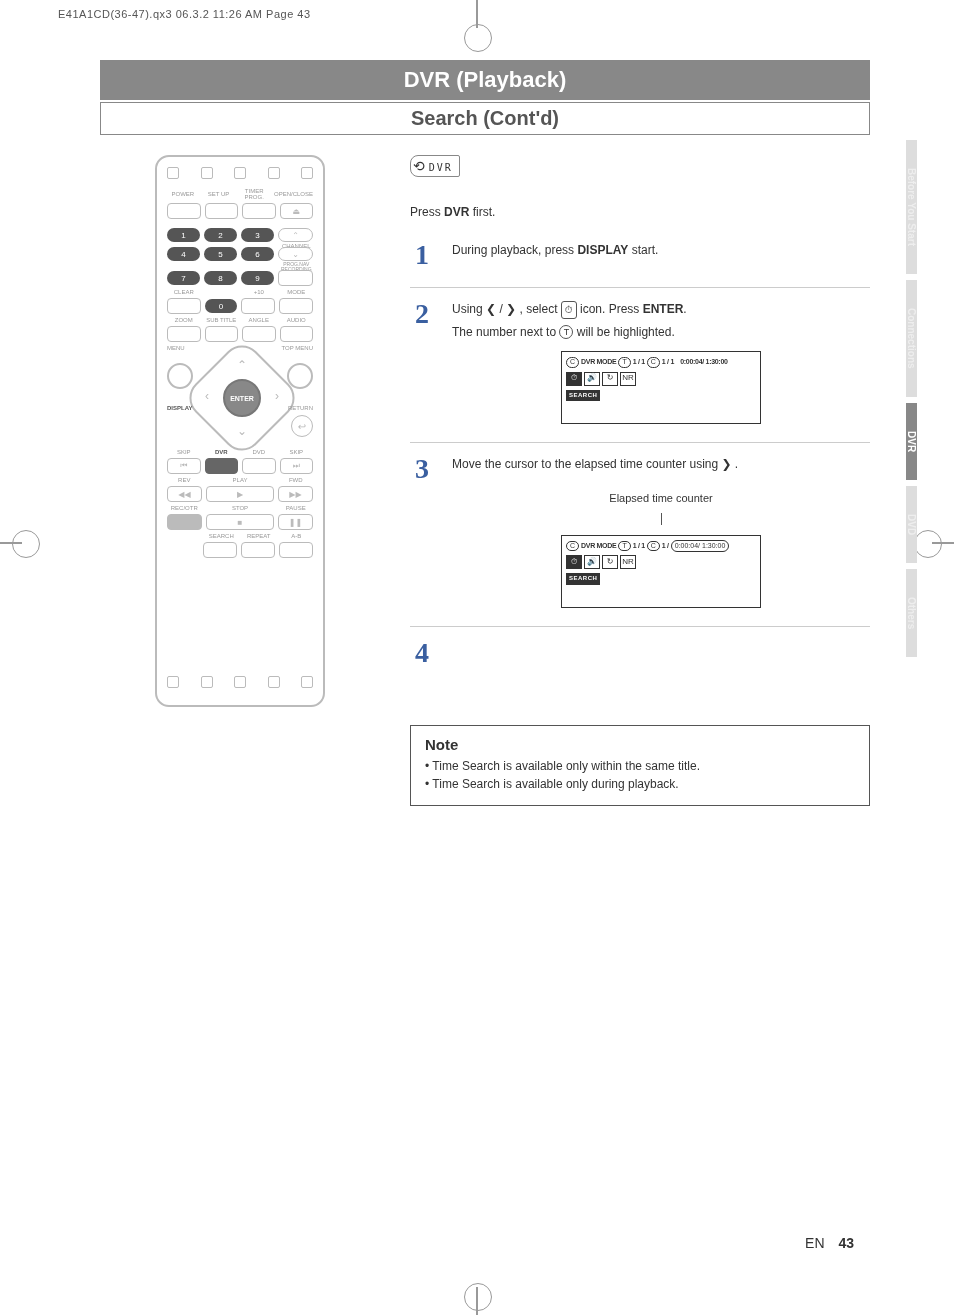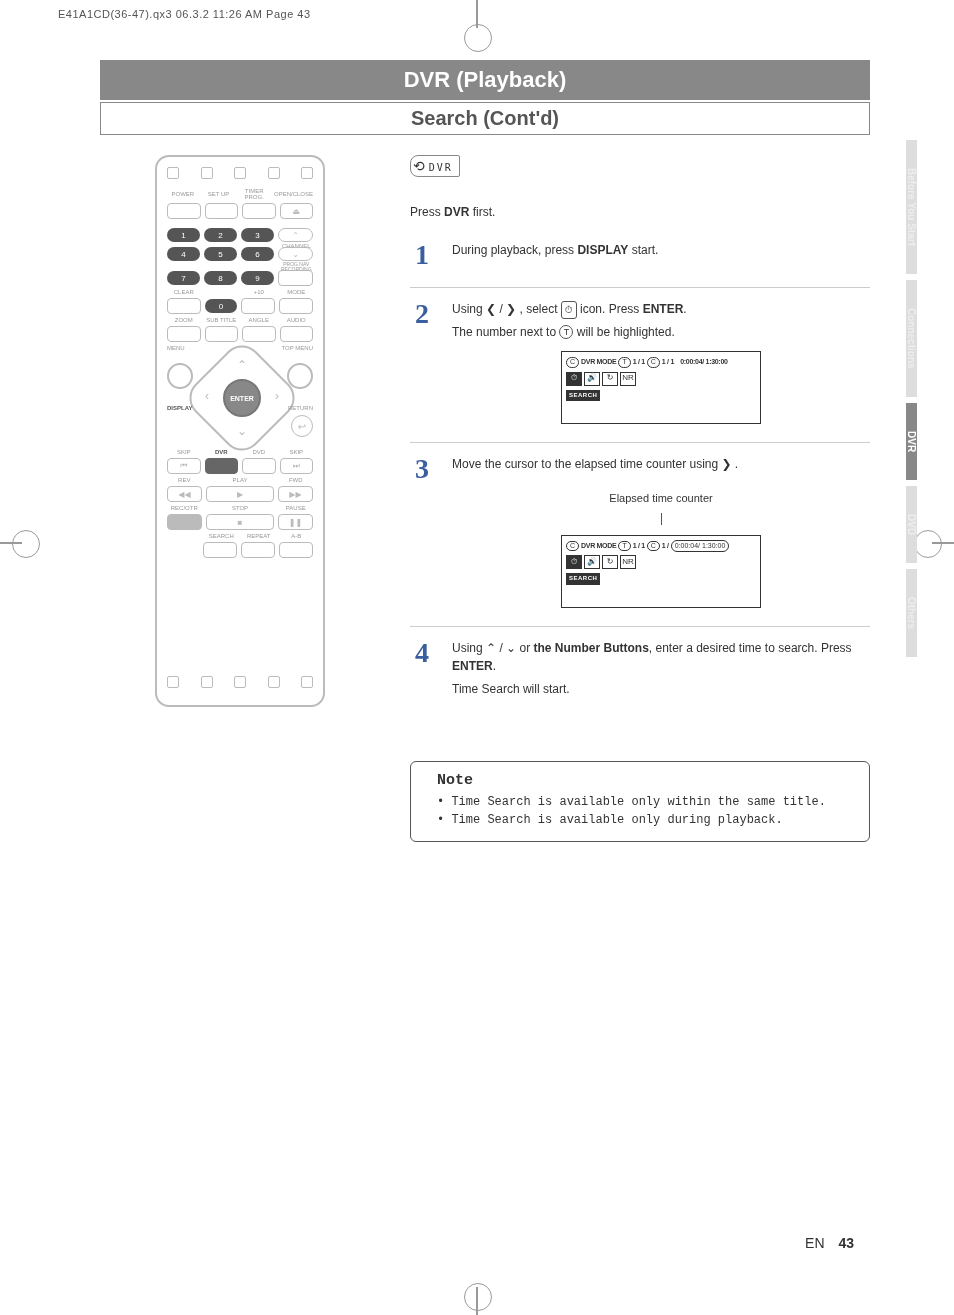--- a/index.html
+++ b/index.html
@@ -45,21 +45,21 @@
   .osd-top span.mono { font-weight:bold; font-size:7px; letter-spacing:-0.3px; }
   .osd-badge-round { border:1px solid #333; border-radius:6px; padding:0 3px; font-size:7px; line-height:1.2; }
   .osd-icons { display:flex; gap:2px; margin-bottom:3px;}
   .osd-icons span { border:1px solid #333; width:16px; height:14px; display:inline-flex; align-items:center; justify-content:center; font-size:8px;}
   .osd-icons span.active { background:#333; color:#fff; }
   .osd-search-label { background:#333; color:#fff; font-size:6px; padding:1px 3px; display:inline-block; font-weight:bold; letter-spacing:0.5px;}
   .osd-highlight { border:1px solid #333; border-radius:8px; padding:0 3px; font-size:7px; }
   .osd-caption { text-align:center; font-size:11px; margin: 16px 0 6px 0; }
   .osd-caption-line { border-left:1px solid #555; height:12px; margin:0 auto; width:1px;}
 
-  .note-box { border:1px solid #555; border-radius: 6px; padding: 10px 14px 12px 26px; margin-top: 40px; font-family: Liberation Mono, monospace; }
+  .note-box { border:1px solid #555; border-radius: 0; padding: 10px 14px 12px 14px; margin-top: 40px; }
   .note-title { font-weight: bold; font-size: 15px; margin-bottom: 4px; }
   .note-box ul { list-style: none; font-size: 12px; line-height:1.5; }
   .note-box li::before { content:"• "; }
 
   
   .tabs { position:absolute; right: 18px; top: 140px; width: 30px; }
   .tab { writing-mode: vertical-rl; background:#ccc; color:#fff; font-size:10px; font-weight:bold; text-align:center; padding: 28px 0; margin-bottom:6px; }
   .tab.active { background:#888; }
   .tab.light { color:#eee; background:#ddd; }
 
@@ -335,24 +335,20 @@
             </div>
             <span class="osd-search-label">SEARCH</span>
             <div style="height:18px"></div>
           </div>
         </div>
       </div>
 
       
       <div class="step" style="border-bottom:none;">
         <div class="step-num">4</div>
-        <div class="step-body">
-          <p><span>Using ⌃ / ⌄ or </span><b>the Number Buttons</b><span>, enter a desired time to search.  Press </span><b>ENTER</b><span>.</span></p>
-          <p>Time Search will start.</p>
-        </div>
       </div>
 
       
       <div class="note-box">
         <div class="note-title">Note</div>
         <ul>
           <li>Time Search is available only within the same title.</li>
           <li>Time Search is available only during playback.</li>
         </ul>
       </div>

